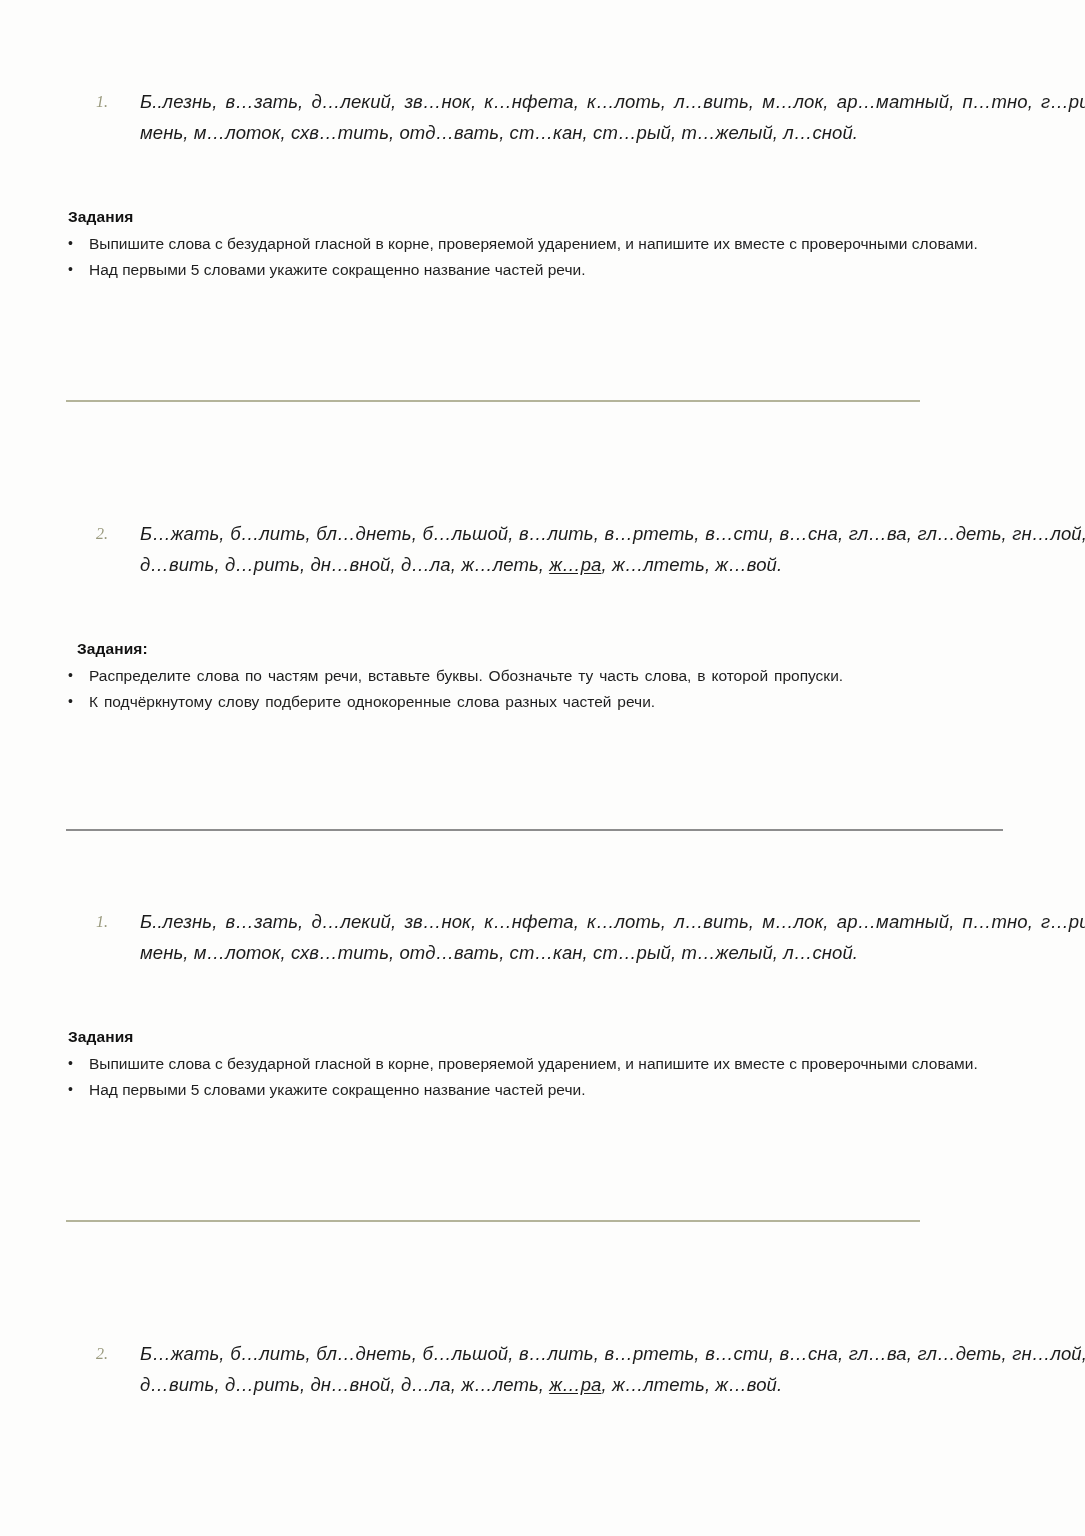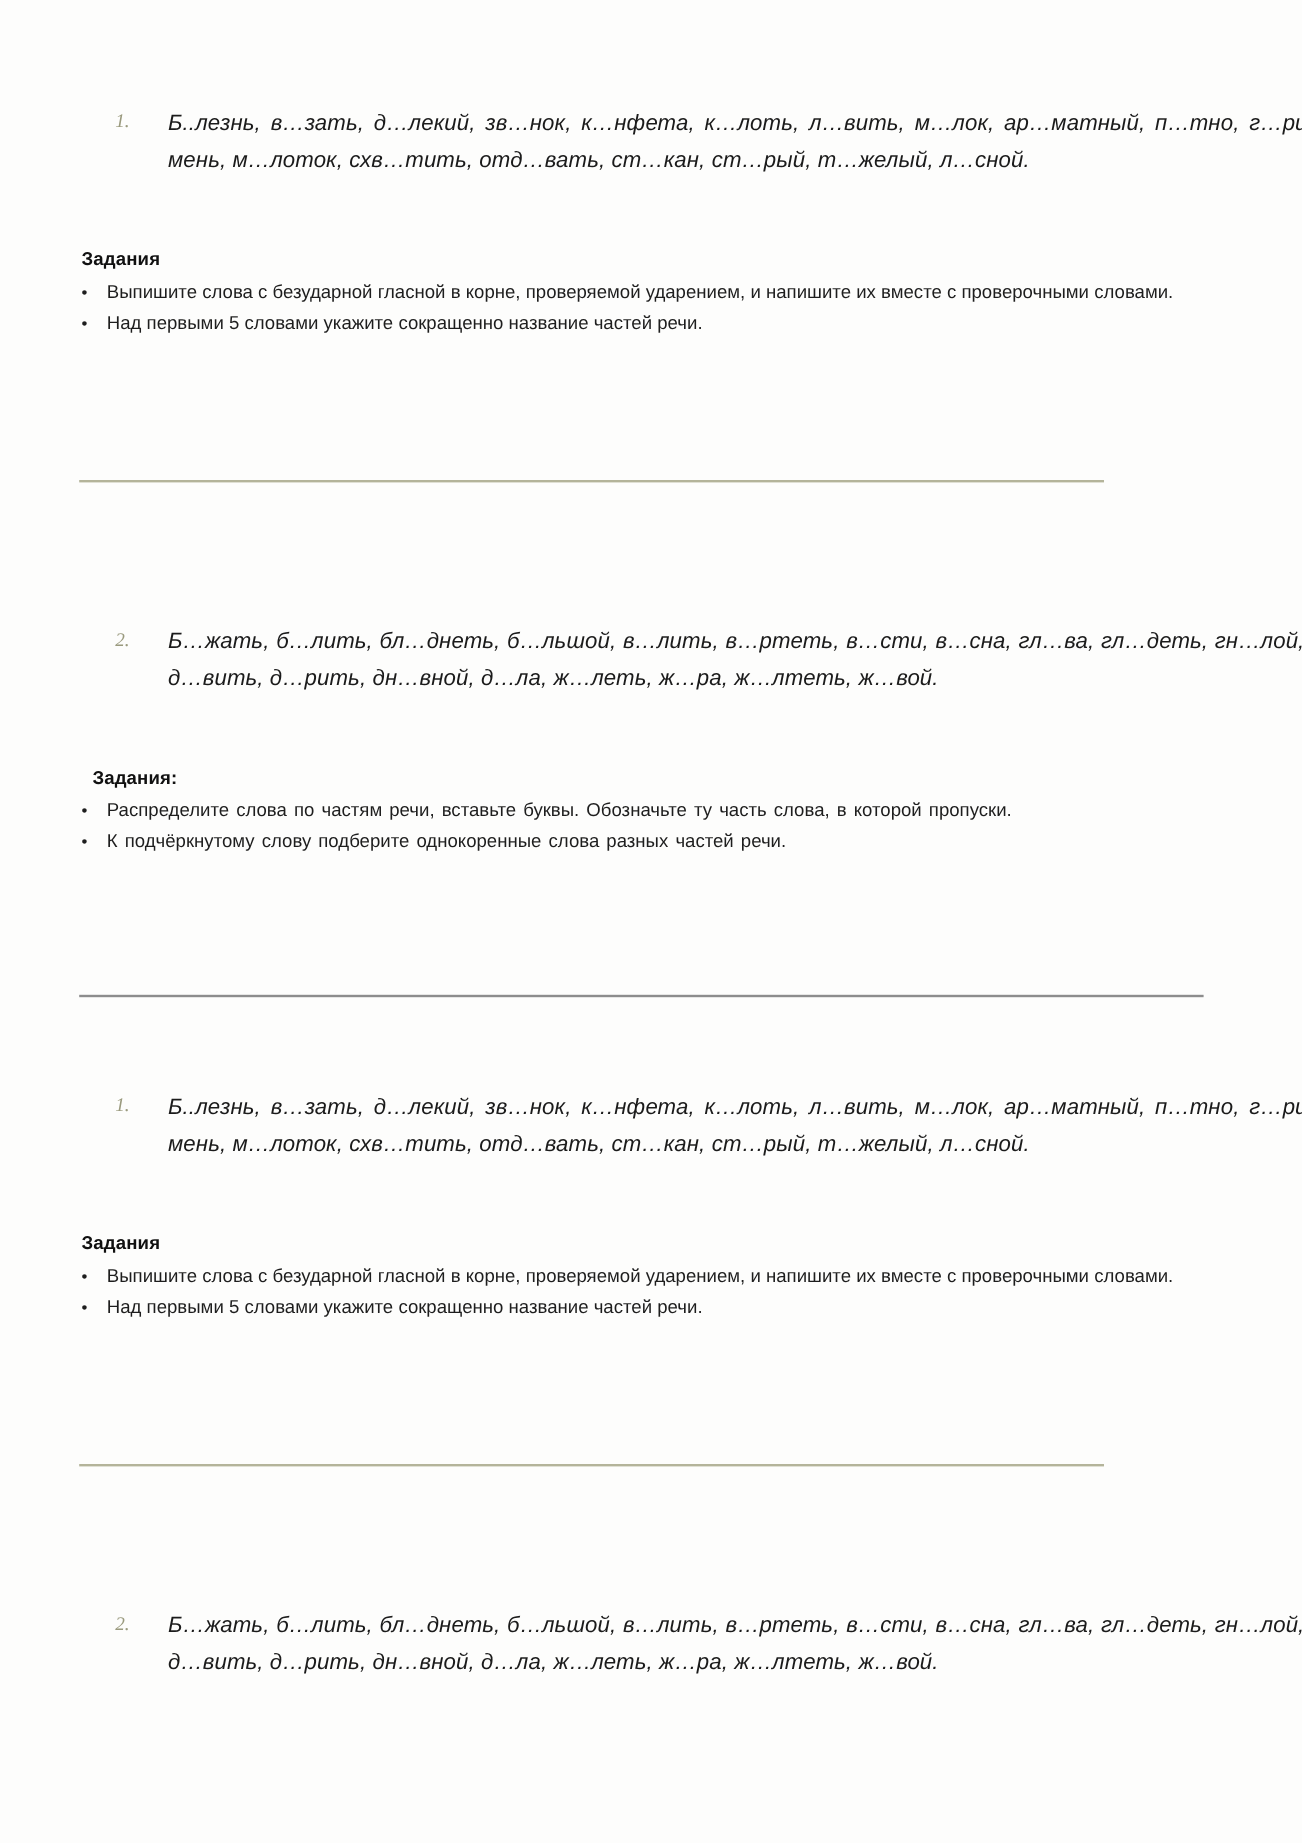--- a/index.html
+++ b/index.html
@@ -44,20 +44,21 @@
     font-style: italic;
     font-size: 18.5px;
     line-height: 31px;
     letter-spacing: 0.1px;
     text-align: justify;
     text-justify: inter-word;
     color: #1b1b1b;
     font-weight: 500;
   }
   .ex-body .u {
+    text-decoration: underline;
     text-underline-offset: 2px;
   }
 
   
   .tasks {
     padding-left: 68px;
     padding-right: 60px;
   }
   .tasks-title {
     font-size: 15.5px;

